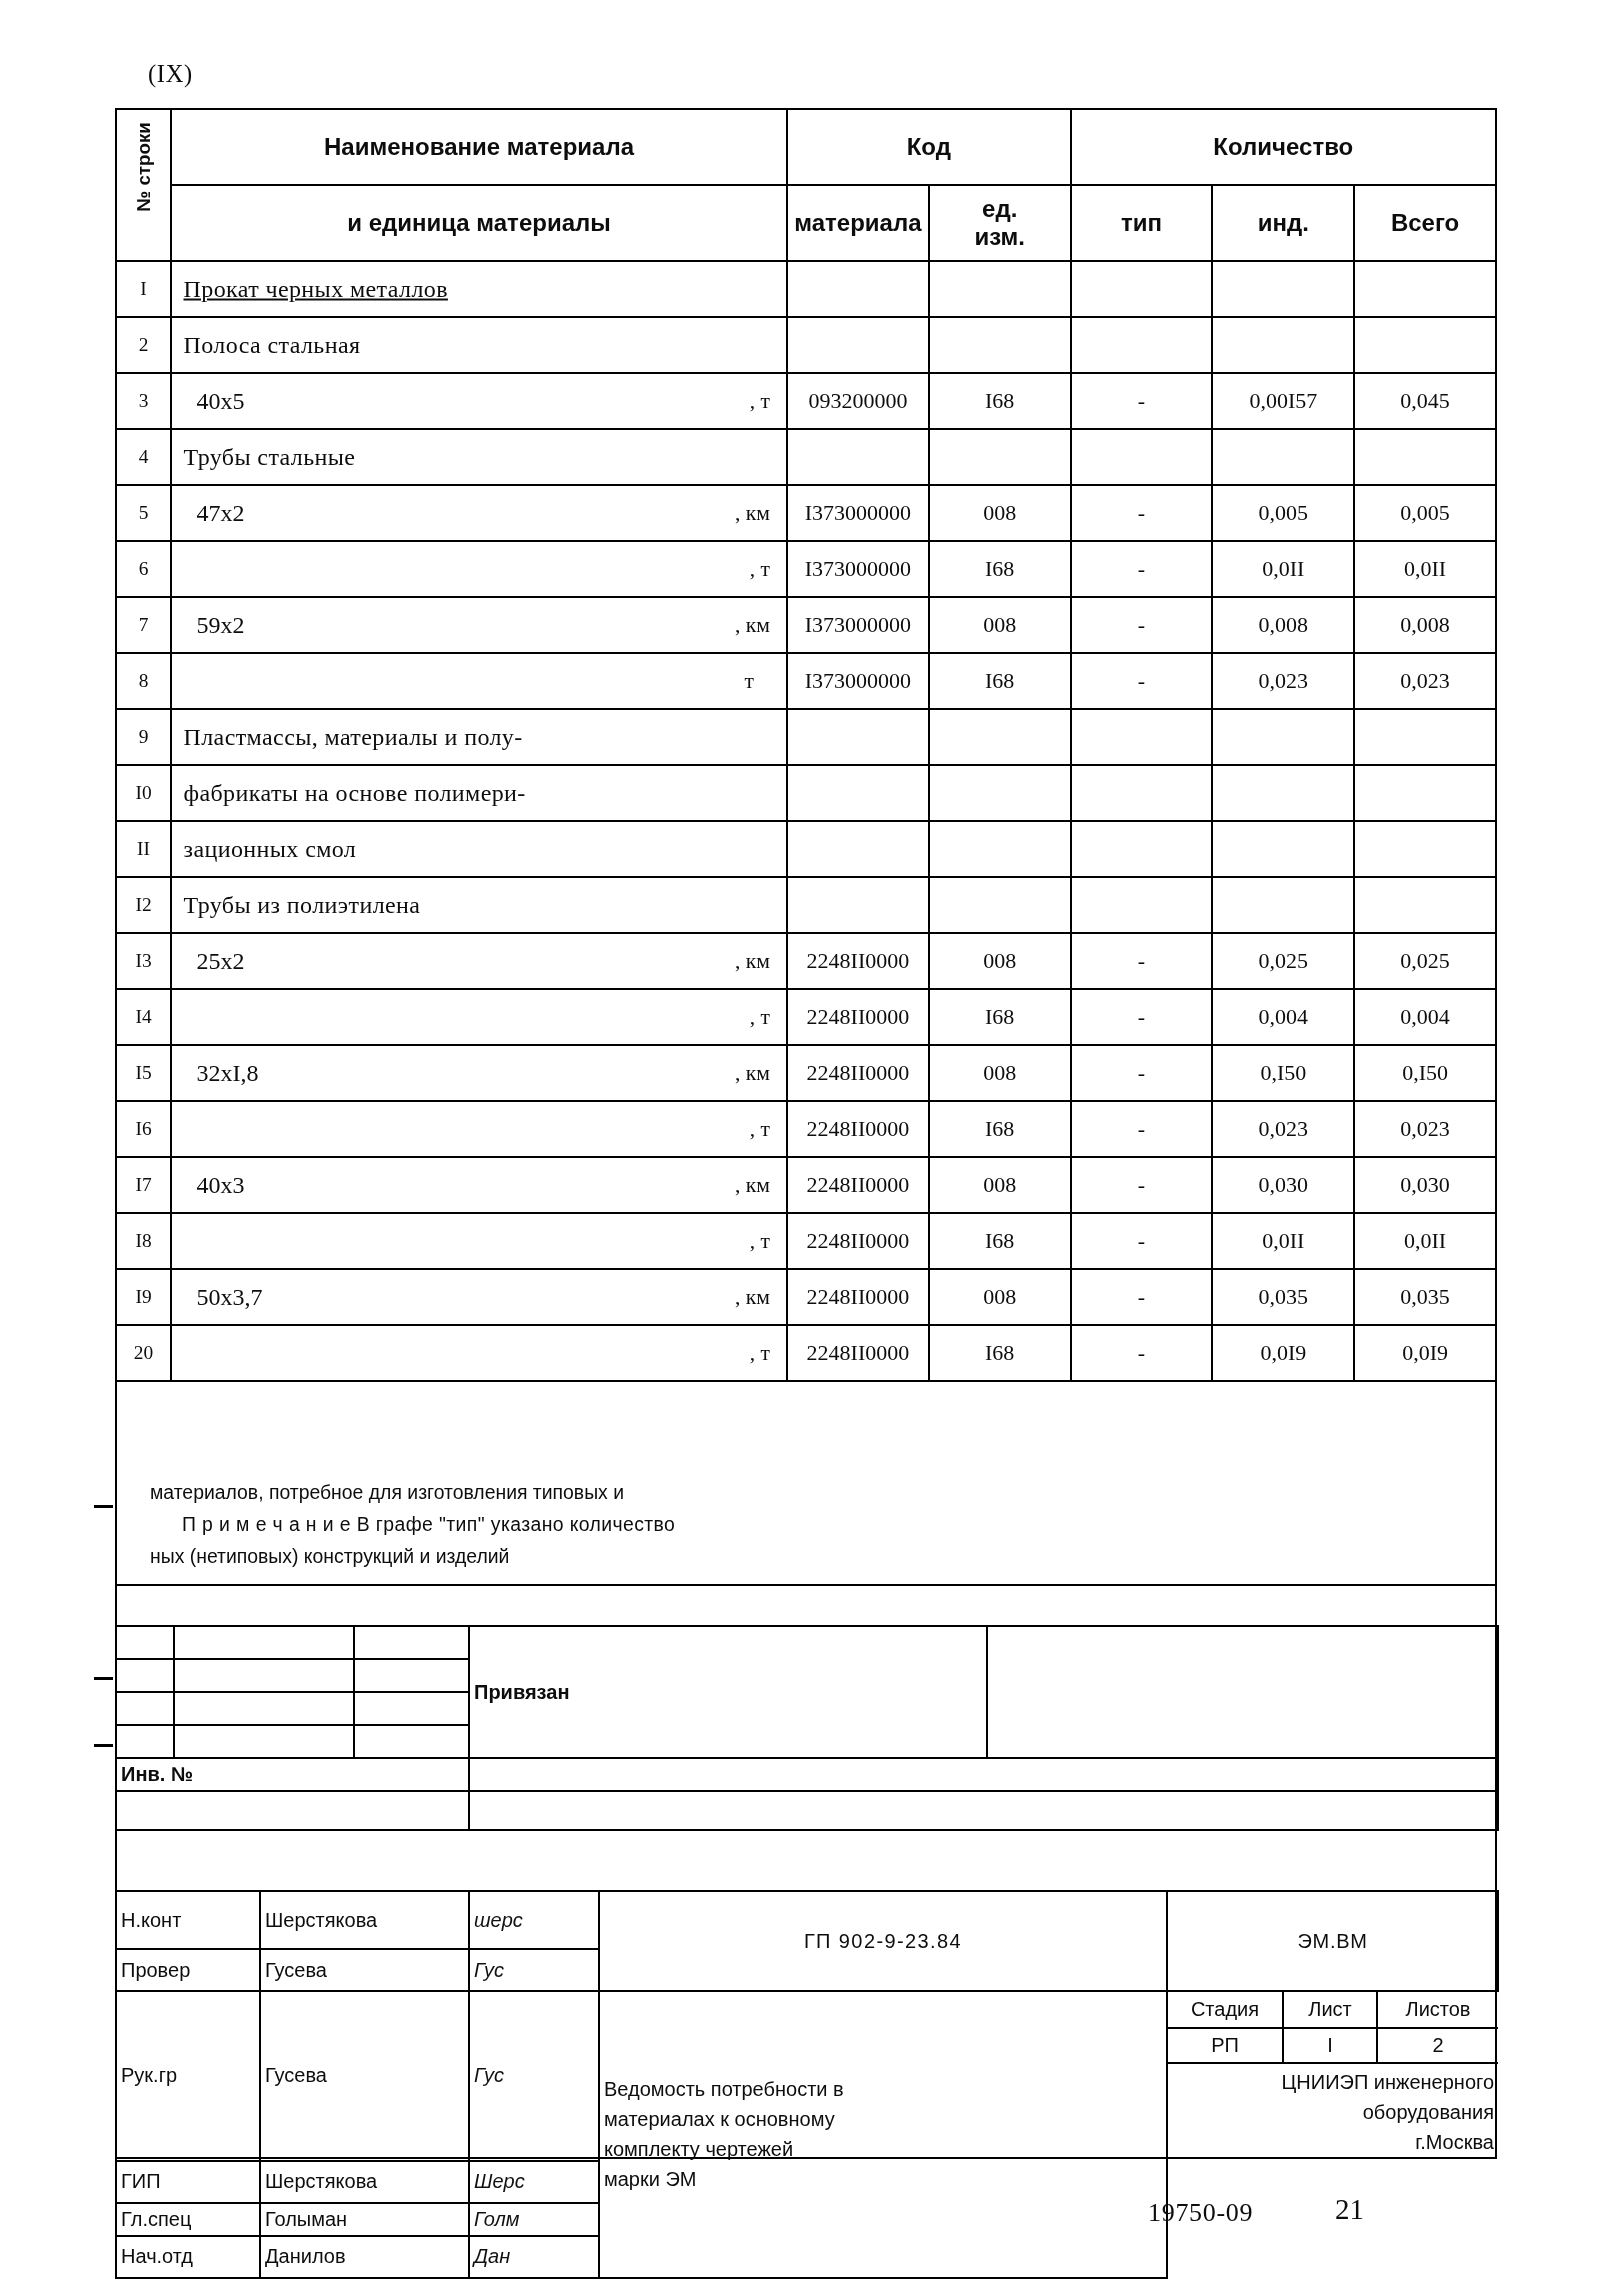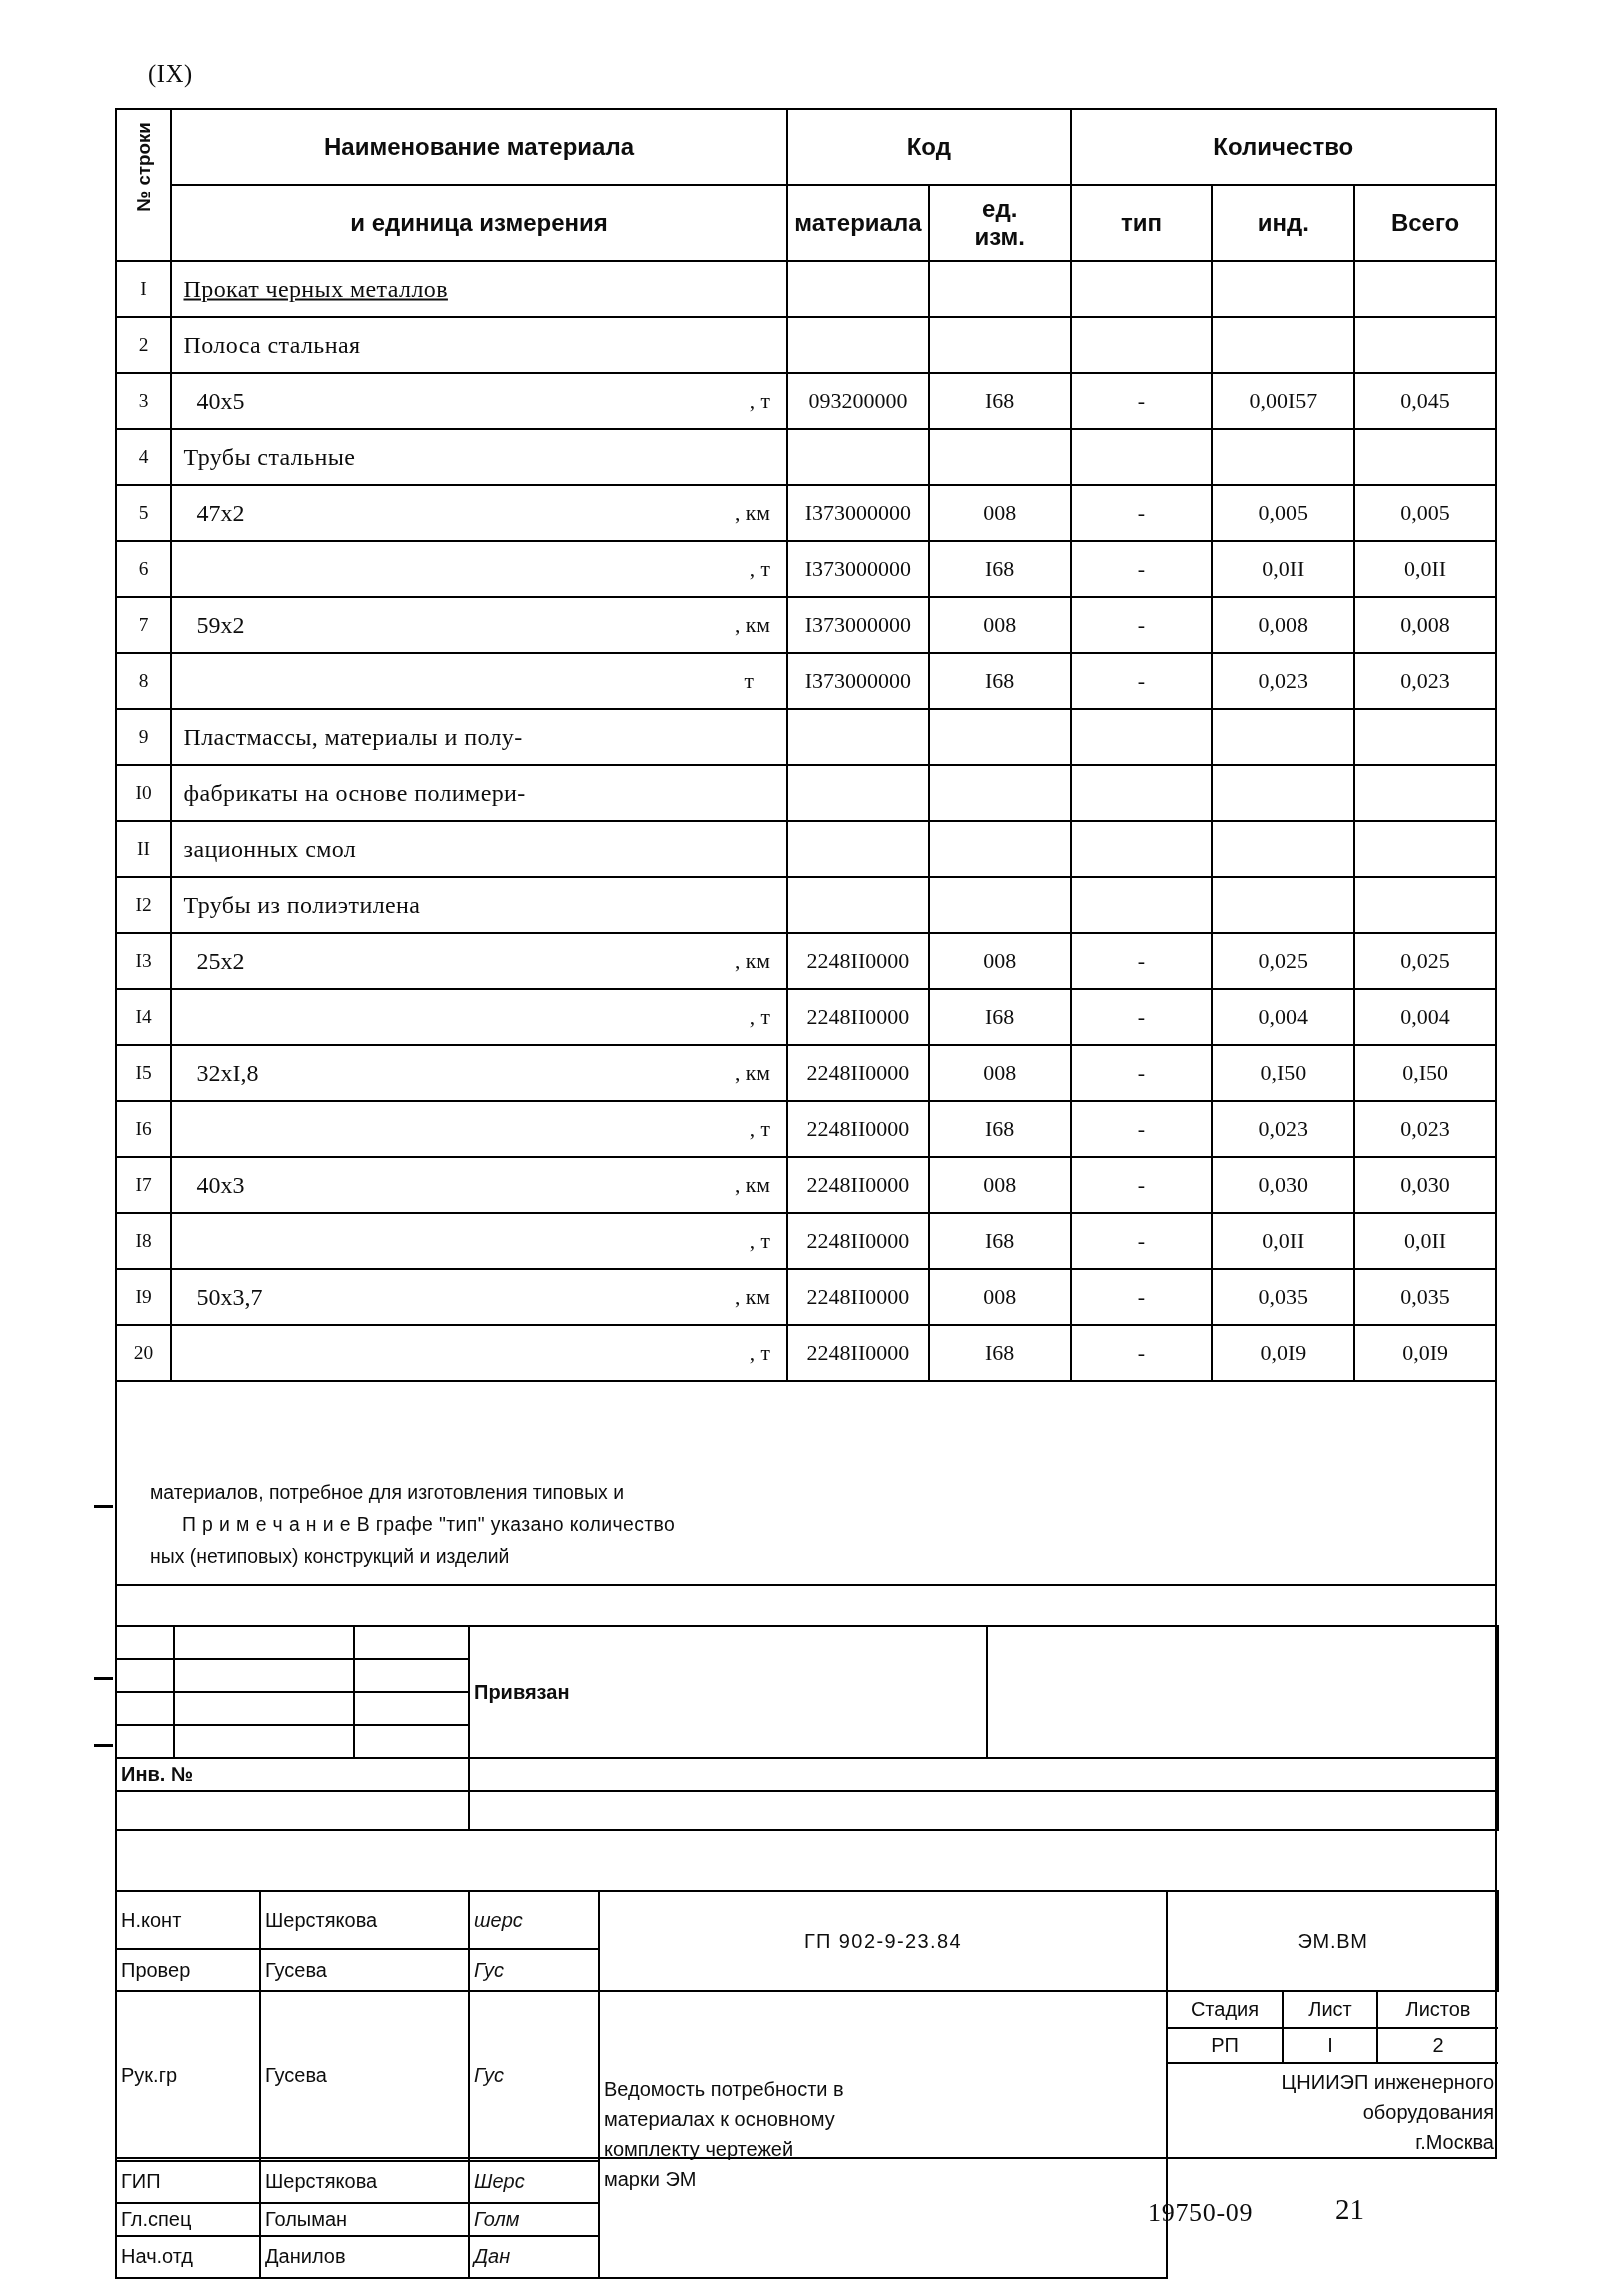--- a/index.html
+++ b/index.html
@@ -261,21 +261,21 @@
         <span>№ строки</span>
       </td>
       <td class="c-name hdr" style="height:76px;text-align:center;">
         <div>Наименование материала</div>
       </td>
       <td class="hdr" colspan="2" style="height:76px;">Код</td>
       <td class="hdr" colspan="3" style="height:76px;">Количество</td>
     </tr>
     <tr>
       <td class="c-name hdr" style="height:76px;text-align:center;">
-        <div>и единица измерения</div>
+        <div>и единица материалы</div>
       </td>
       <td class="c-mat hdr" style="height:76px;">материала</td>
       <td class="c-ed hdr" style="height:76px;">
         <div>ед.</div>
         <div>изм.</div>
       </td>
       <td class="c-tip hdr" style="height:76px;">тип</td>
       <td class="c-ind hdr" style="height:76px;">инд.</td>
       <td class="c-vsego hdr" style="height:76px;">Всего</td>
     </tr>

